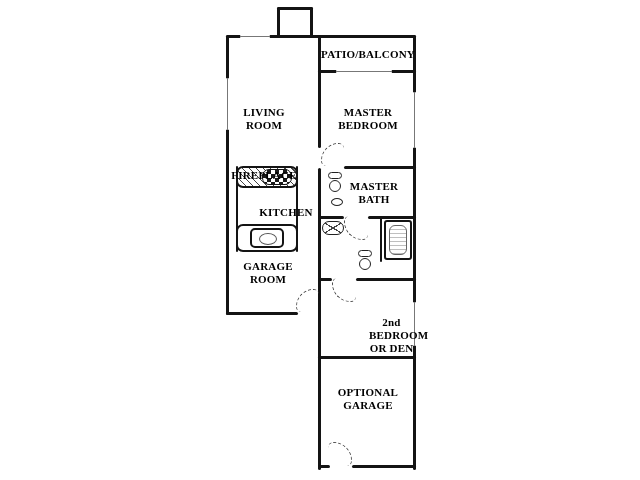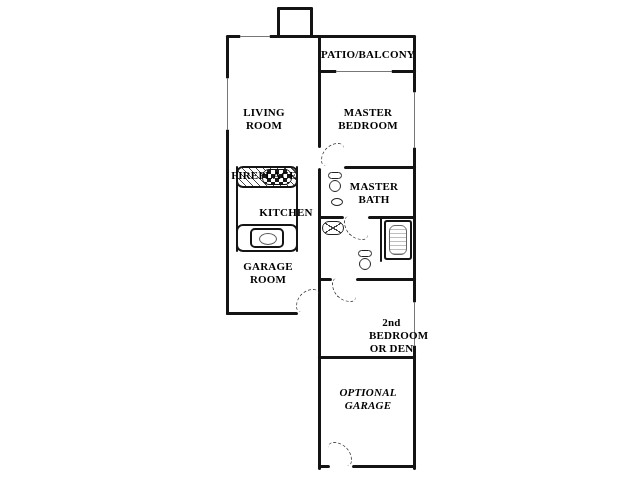--- a/index.html
+++ b/index.html
@@ -137,16 +137,16 @@
   <div class="label" style="left:324px; top:106px; width:88px;">MASTER
 BEDROOM</div>
   <div class="label" style="left:228px; top:157px; width:72px;margin-top:12px;">FIREPLACE</div>
   <div class="label" style="left:234px; top:206px; width:64px;margin-left:20px;">KITCHEN</div>
   <div class="label" style="left:338px; top:180px; width:72px;">MASTER
 BATH</div>
   <div class="label" style="left:232px; top:260px; width:72px;">GARAGE
 ROOM</div>
   <div class="label" style="left:322px; top:316px; width:92px;padding-left:47px;">2nd BEDROOM
 OR DEN</div>
-  <div class="label" style="left:326px; top:386px; width:84px;font-style:italic;">OPTIONAL
+  <div class="label" style="left:326px; top:386px; width:84px;">OPTIONAL
 GARAGE</div>
 
 </div>
 
 </body></html>

